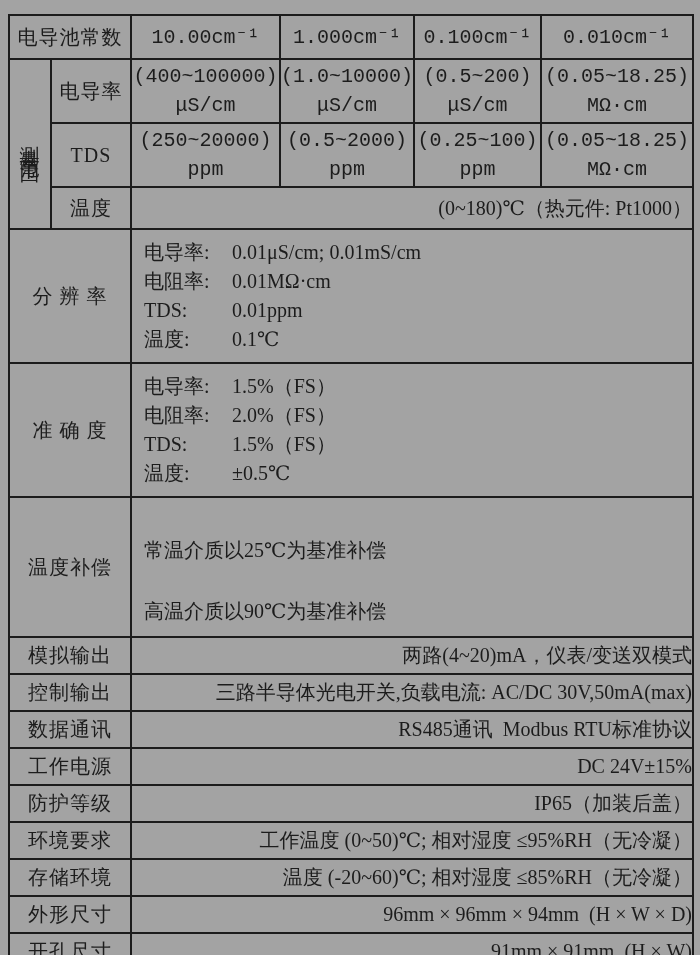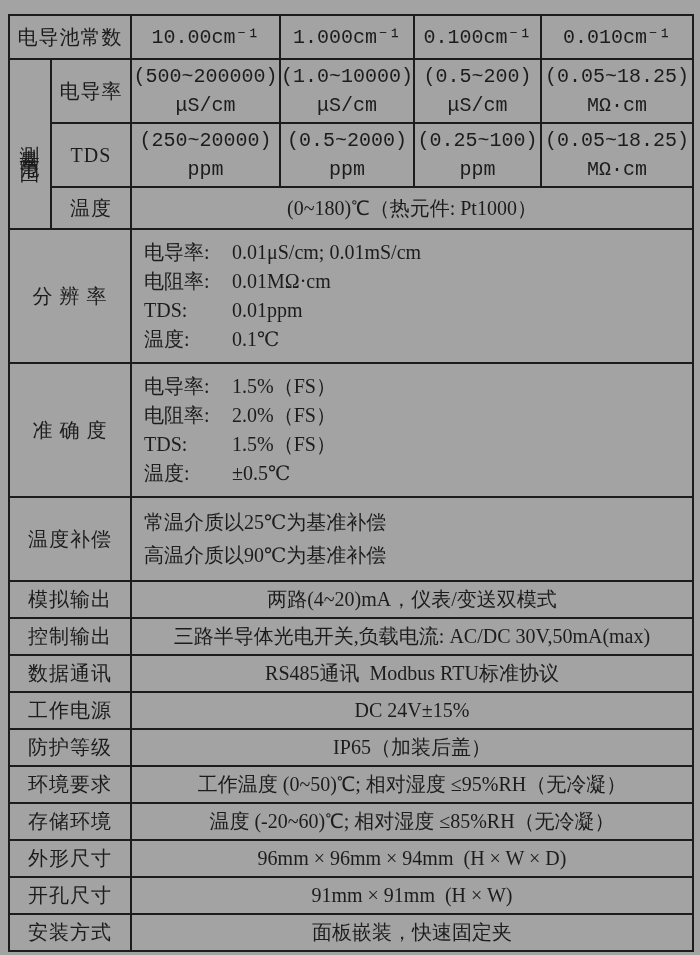--- a/index.html
+++ b/index.html
@@ -26,40 +26,40 @@
   
   col.cA { width: 42px; }
   col.cB { width: 80px; }
   col.c2 { width: 149px; }
   col.c3 { width: 134px; }
   col.c4 { width: 127px; }
   col.c5 { width: 152px; }
 
   td.lbl { text-align: center; vertical-align: middle; letter-spacing: 1px; }
   td.ctr { text-align: center; vertical-align: middle; line-height: 1.45; font-family: Liberation Mono, monospace; }
-  td.val { text-align: center; vertical-align: middle; padding-left: 12px; padding-right: 4px; white-space: pre-wrap; font-family: Liberation Serif, serif; }
+  td.val { text-align: right; vertical-align: middle; padding-left: 12px; padding-right: 4px; white-space: pre-wrap; }
 
   td.vlbl { text-align: center; vertical-align: middle; }
   .vertical-text {
     display: inline-block;
     writing-mode: vertical-lr;
     text-orientation: upright;
     letter-spacing: 6px;
     line-height: 1;
     font-size: 20px;
   }
 
   .two-line { line-height: 1.5; }
 
   .spec-lines { padding: 8px 0 8px 12px; }
   .spec-line { display: flex; }
   .spec-line .nm { width: 88px; flex: none; white-space: pre; }
   .spec-line .vl { white-space: pre-wrap; }
   tr.r-res .spec-line, tr.r-acc .spec-line { line-height: 29px; }
-  tr.r-tc .spec-line { line-height: 33px; }
+  tr.r-tc .spec-line { line-height: 33px; margin-top: 28px; }
 </style>
 </head>
 <body>
 
 <div class="page">
   <table class="spec">
     <colgroup>
       <col class="cA">
         <col class="cB">
         <col class="c2">
@@ -76,21 +76,21 @@
       <td class="ctr">0.100cm⁻¹</td>
       <td class="ctr">0.010cm⁻¹</td>
     </tr>
 
     <tr style="height:64px;">
       <td class="vlbl" rowspan="3">
         <span class="vertical-text">测量范围</span>
       </td>
       <td class="lbl">电导率</td>
       <td class="ctr two-line">
-        <div>(500~200000)</div>
+        <div>(400~100000)</div>
         <div>μS/cm</div>
       </td>
       <td class="ctr two-line">
         <div>(1.0~10000)</div>
         <div>μS/cm</div>
       </td>
       <td class="ctr two-line">
         <div>(0.5~200)</div>
         <div>μS/cm</div>
       </td>

